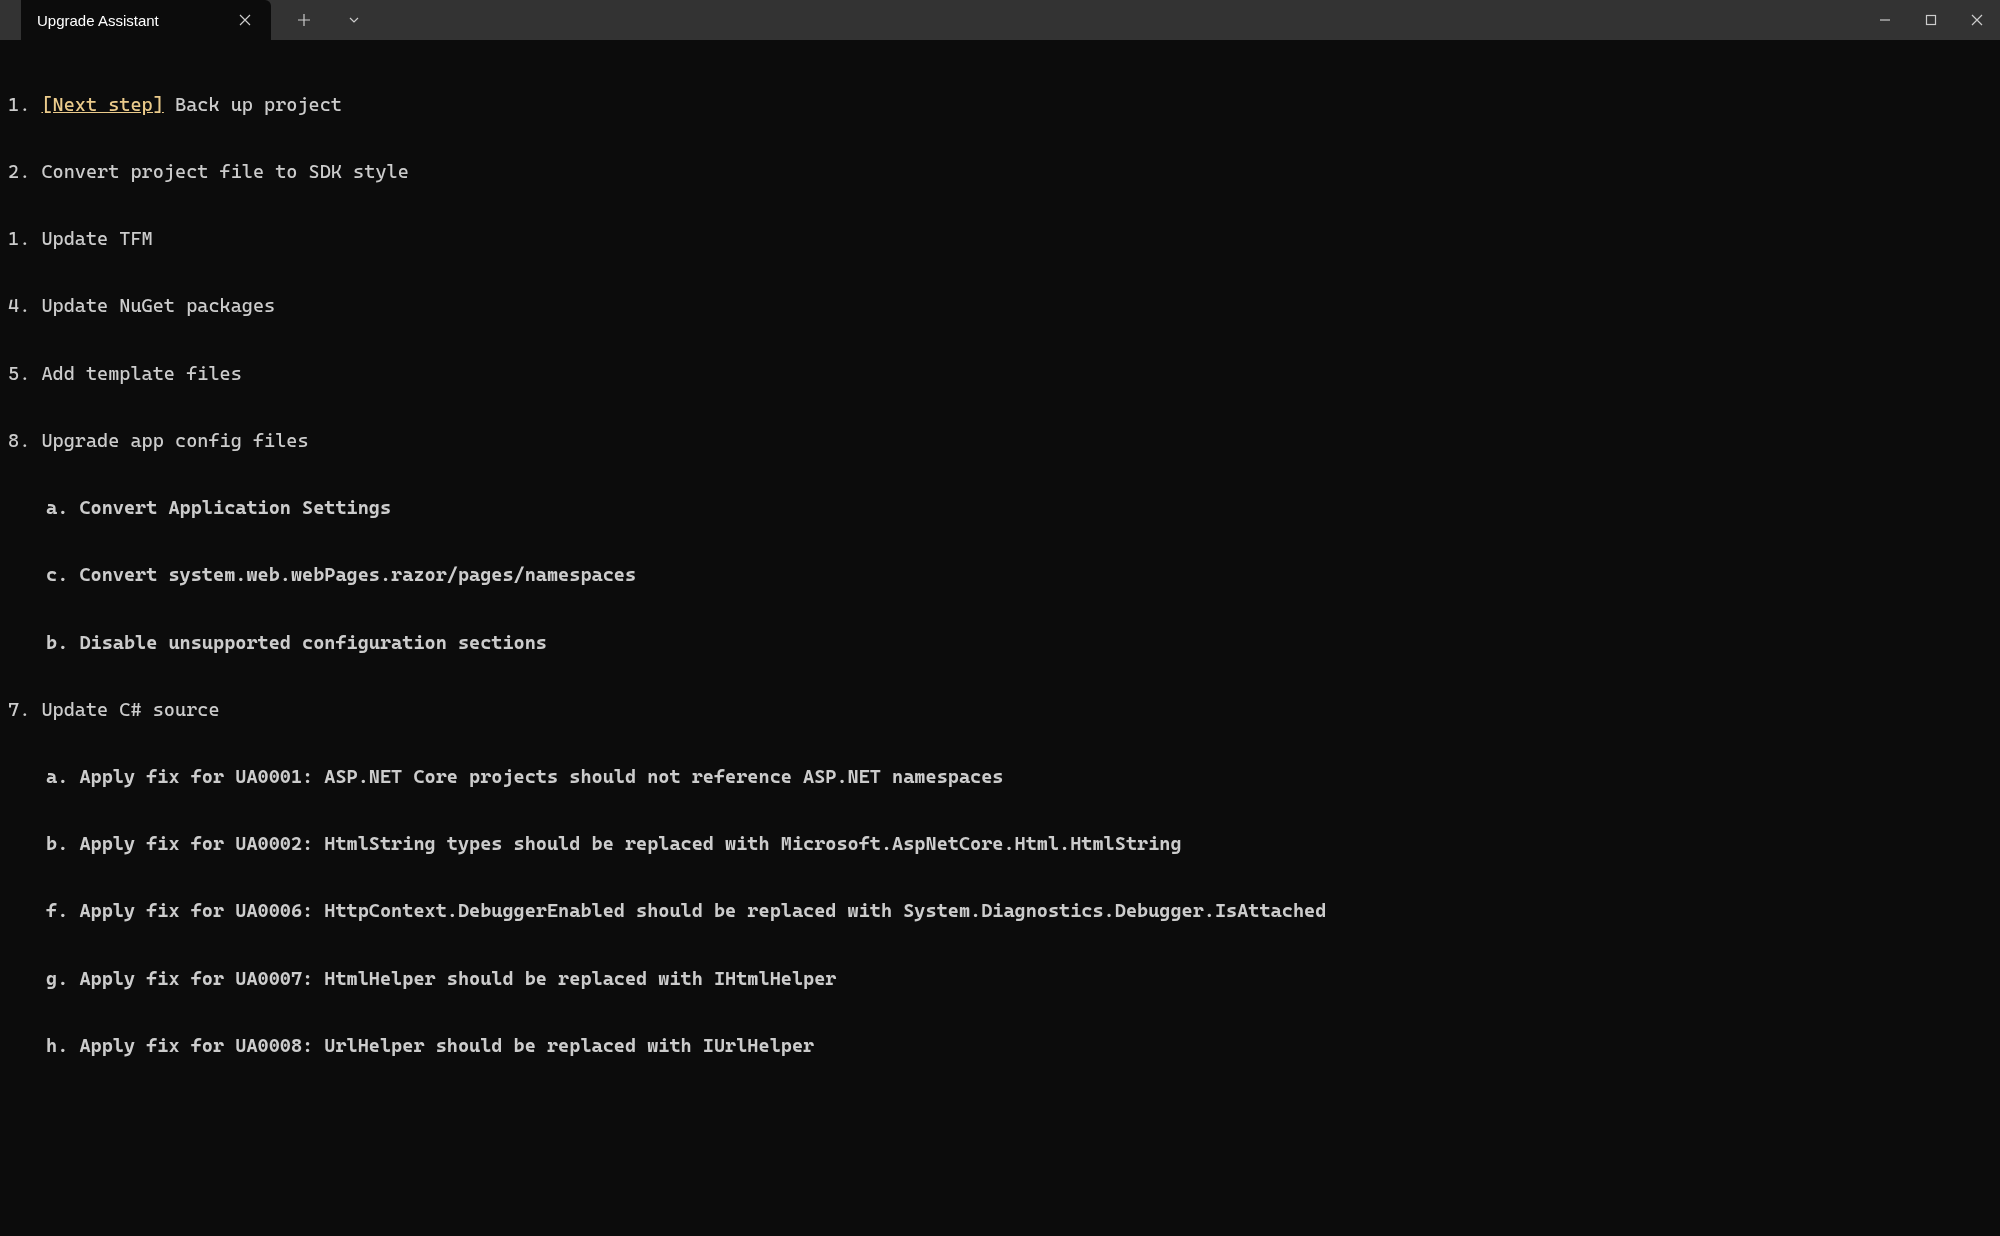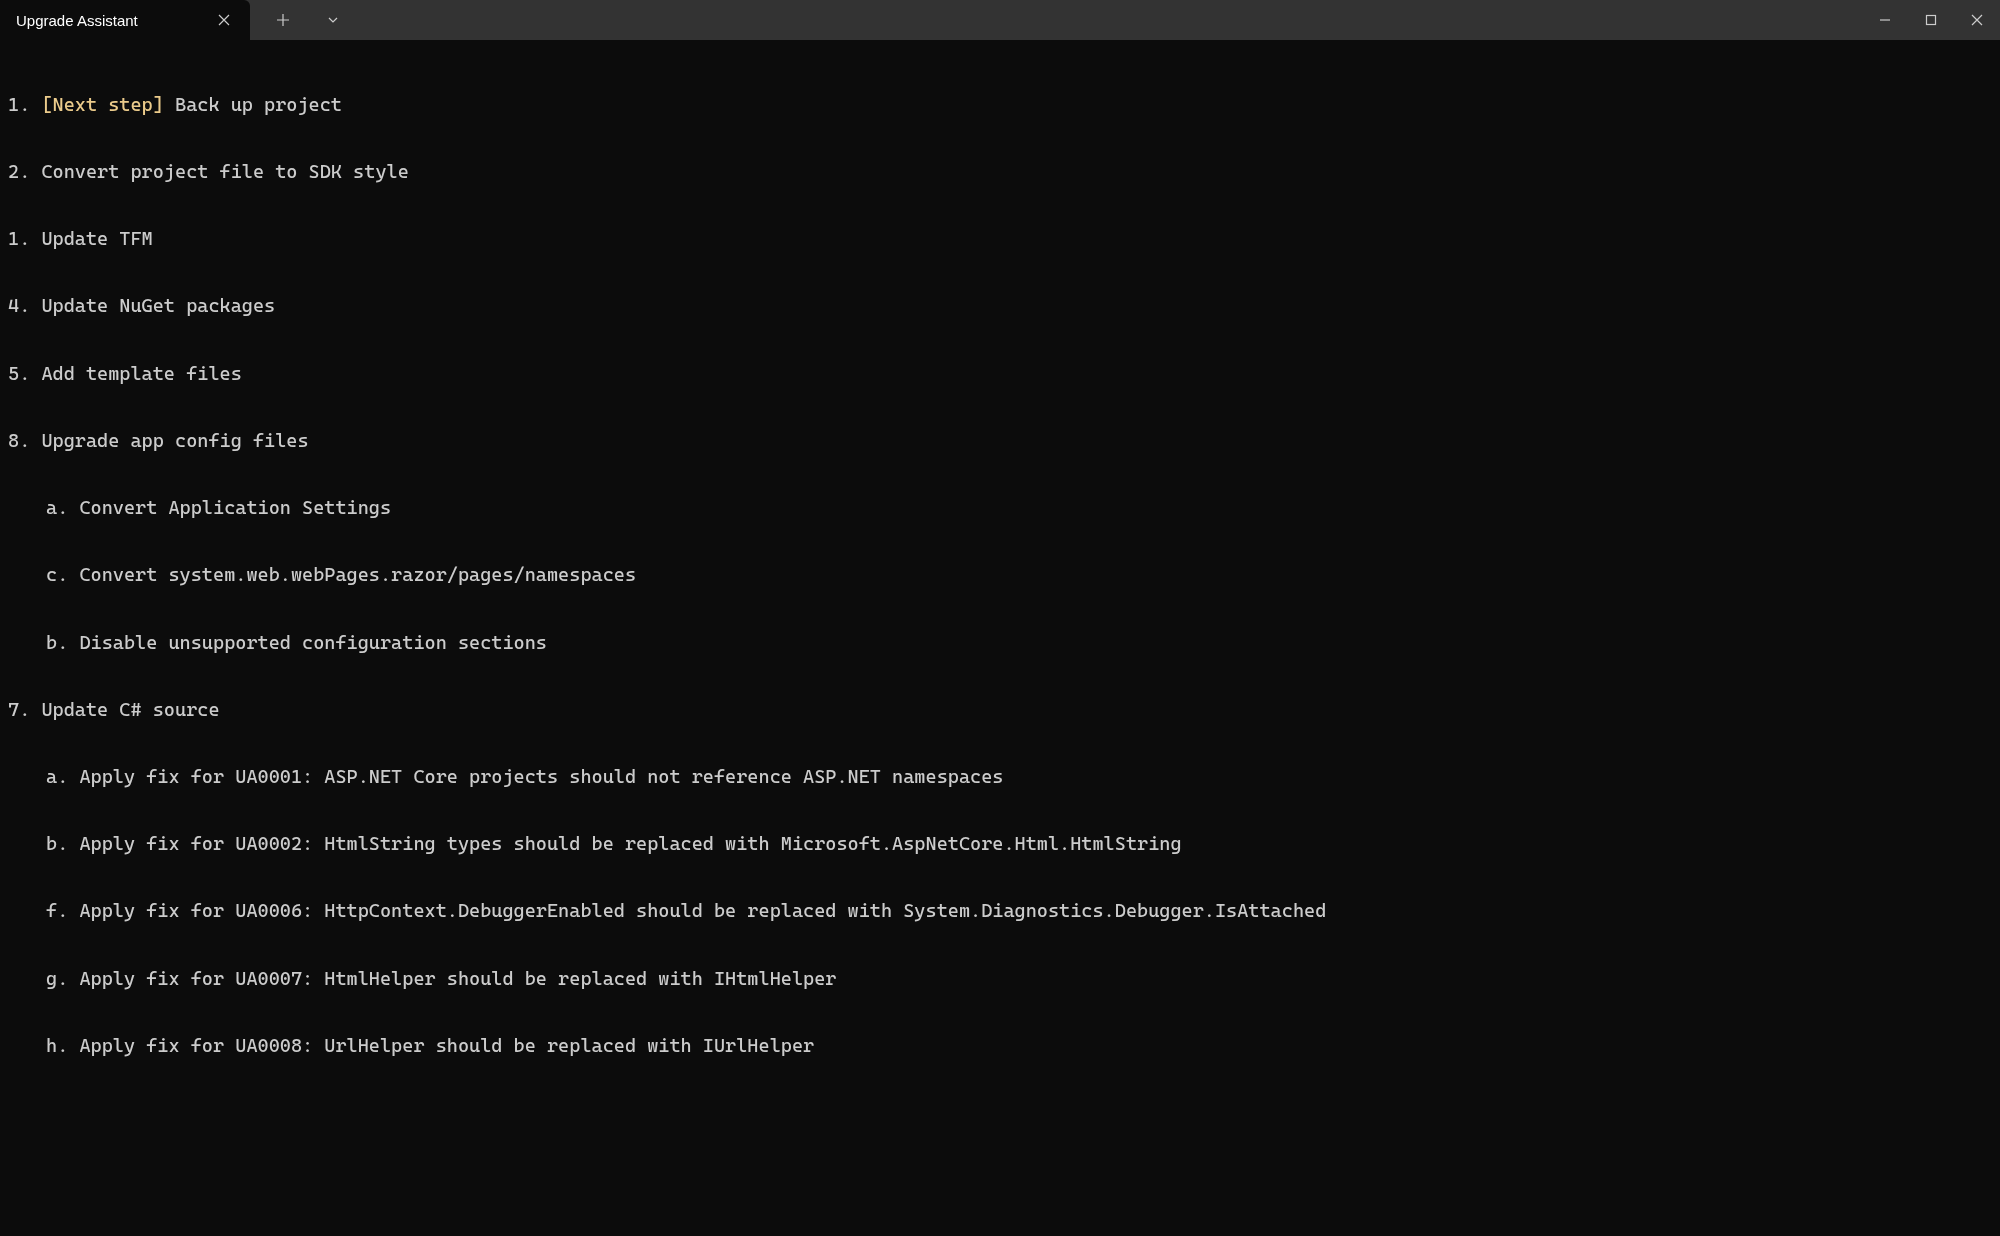--- a/index.html
+++ b/index.html
@@ -27,20 +27,21 @@
     background: #0c0c0c;
     color: #ffffff;
     display: flex;
     align-items: center;
     padding: 0 14px 0 16px;
     font-family: 'Segoe UI', sans-serif;
     font-size: 15px;
     min-width: 250px;
     justify-content: space-between;
     border-top-right-radius: 6px;
+    margin-left: 21px;
   }
   .tab-close {
     margin-left: 30px;
     color: #cccccc;
     font-size: 15px;
     padding: 2px 6px;
     cursor: pointer;
   }
   .titlebar-btn {
     width: 46px;
@@ -66,23 +67,25 @@
     padding: 8px 8px;
     line-height: 1.18;
     white-space: pre;
     font-weight: 500;
   }
   .line {
     min-height: 1.18em;
   }
   .indent1 {
     padding-left: 38px;
+    font-weight: bold;
   }
   .hl {
     color: #ebcb8b;
+    text-decoration: underline;
   }
   svg.icon {
     width: 12px;
     height: 12px;
     stroke: #cccccc;
     stroke-width: 1.2;
     fill: none;
   }
   .add-icon svg {
     width: 14px;

